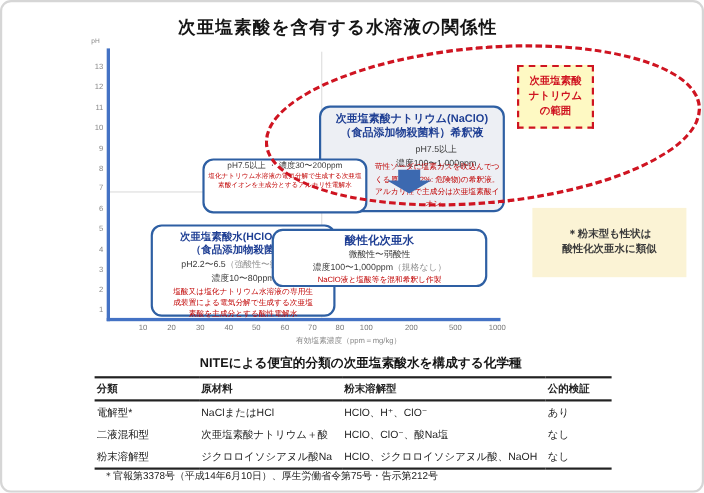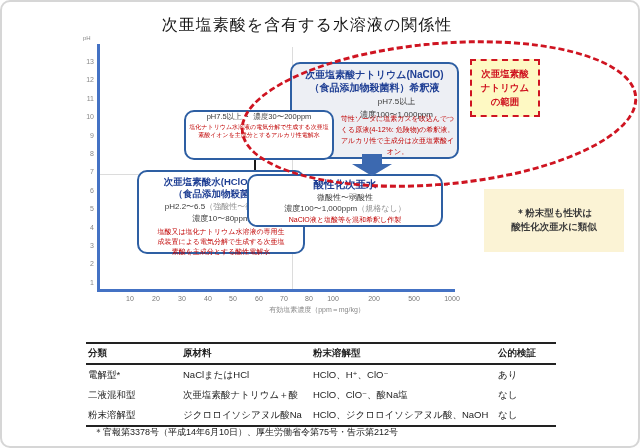--- a/index.html
+++ b/index.html
@@ -2,21 +2,21 @@
 <html><head>
 <meta charset="utf-8">
 <style>
   html,body { margin:0; padding:0; background:#fefefe; }
   .page {
     position:relative; width:640px; height:448px; background:#fff;
     border:2px solid #d6d6d6; border-radius:10px; box-sizing:border-box;
     font-family:"Liberation Sans","DejaVu Sans",sans-serif; overflow:hidden;
   }
   .main-title { position:absolute; top:13px; left:90px; width:430px; text-align:center;
-    font-size:16px; font-weight:normal; color:#151515; letter-spacing:1px; }
+    font-size:16px; font-weight:bold; color:#151515; letter-spacing:1px; }
 
   
   .y-axis { position:absolute; left:95px; top:42px; width:3px; height:248px; background:#4472c4; }
   .x-axis { position:absolute; left:95px; top:287px; width:358px; height:3px; background:#4472c4; }
   .ph-label { position:absolute; left:81px; top:33px; font-size:6px; color:#888; }
   .y-ticks { position:absolute; left:76px; top:56px; width:16px; height:228px;
     display:flex; flex-direction:column; justify-content:space-between;
     text-align:right; font-size:7px; color:#888; }
   .x-tick { position:absolute; top:293px; font-size:7px; color:#777; transform:translateX(-50%); }
   .x-axis-label { position:absolute; top:303px; left:230px; width:170px; text-align:center;
@@ -28,21 +28,21 @@
   .range-ellipse { position:absolute; left:238px; top:40px; width:392px; height:138px;
     border:3px dashed #cf1421; border-radius:50%; transform:rotate(-5deg);
     z-index:4; pointer-events:none; }
   .range-label { position:absolute; left:468px; top:57px; width:70px; height:58px;
     border:2px dashed #cf1421; background:#fef9c3; z-index:5; box-sizing:border-box;
     display:flex; flex-direction:column; justify-content:center; text-align:center;
     color:#cf1421; font-weight:bold; font-size:9.5px; line-height:1.5; }
 
   
   .box { position:absolute; border:2px solid #2e5fa3; border-radius:10px; background:#fff;
-    box-sizing:border-box; text-align:center; z-index:2; }
+    box-sizing:border-box; text-align:center; z-index:2;margin-top:34px; }
   .box-naclo { left:288px; top:60px; width:169px; height:97px; background:#edeff4; z-index:1; }
   .box-naclo .t { margin-top:5px; font-size:10px; font-weight:bold; color:#1f3f94; line-height:1.25; }
   .box-naclo .v { font-size:8px; color:#3a3a3a; margin-top:2px;padding-left:44px; }
   .box-naclo .note { position:absolute; left:48px; top:50px; width:115px;
     font-size:7px; color:#c00000; line-height:1.55; text-align:center; }
   .box-electrolyzed { left:182px; top:108px; width:150px; height:50px; z-index:3; }
   .box-electrolyzed .t { margin-top:2px; font-size:10px; font-weight:bold; color:#1f3f94; }
   .box-electrolyzed .v { font-size:7.5px; color:#3a3a3a; }
   .box-electrolyzed .note { font-size:6px; color:#c00000; line-height:1.35; margin:1px 1px 0 1px; }
   .box-hclo { left:135px; top:168px; width:168px; height:84px; }
@@ -159,20 +159,21 @@
     <span>次亜塩素酸</span>
     <span>ナトリウム</span>
     <span>の範囲</span>
   </div>
 
   <div class="powder-note">
     <div>＊粉末型も性状は</div>
     <div>酸性化次亜水に類似</div>
   </div>
 
+  <div class="table-title">NITEによる便宜的分類の次亜塩素酸水を構成する化学種</div>
   <table class="data-table">
     <colgroup>
       <col style="width:95px">
         <col style="width:130px">
         <col style="width:185px">
         <col style="width:60px">
     </colgroup>
     <thead>
       <tr>
         <th>分類</th>

